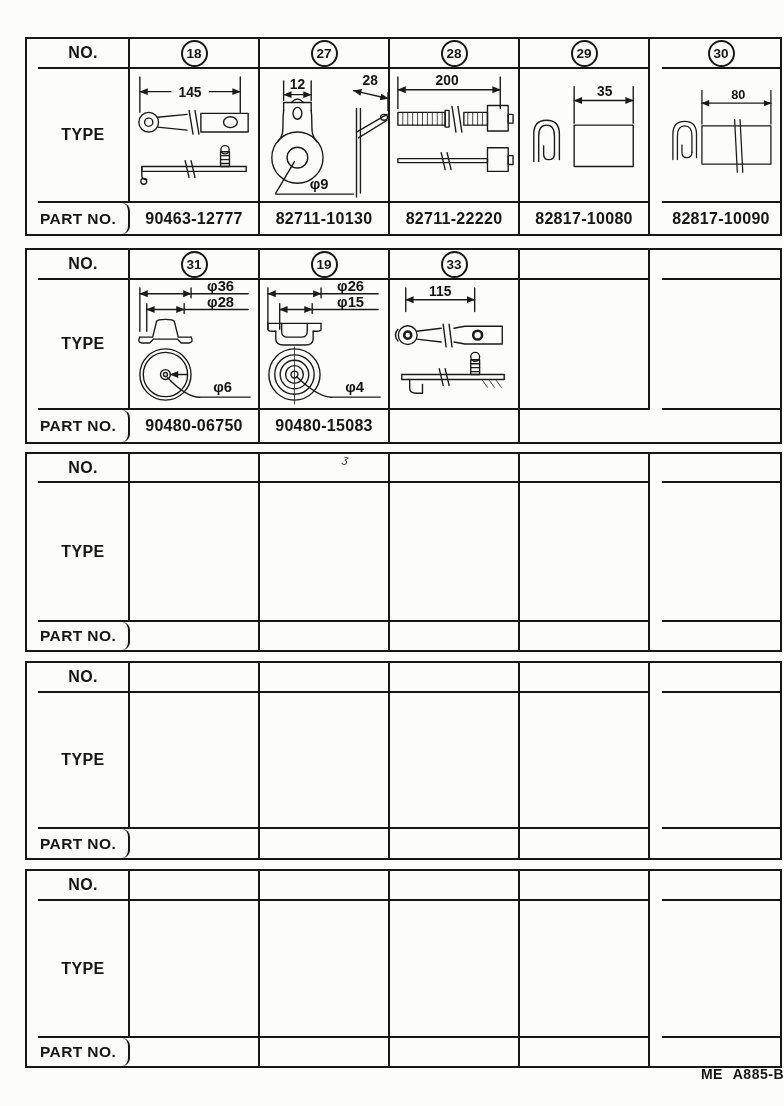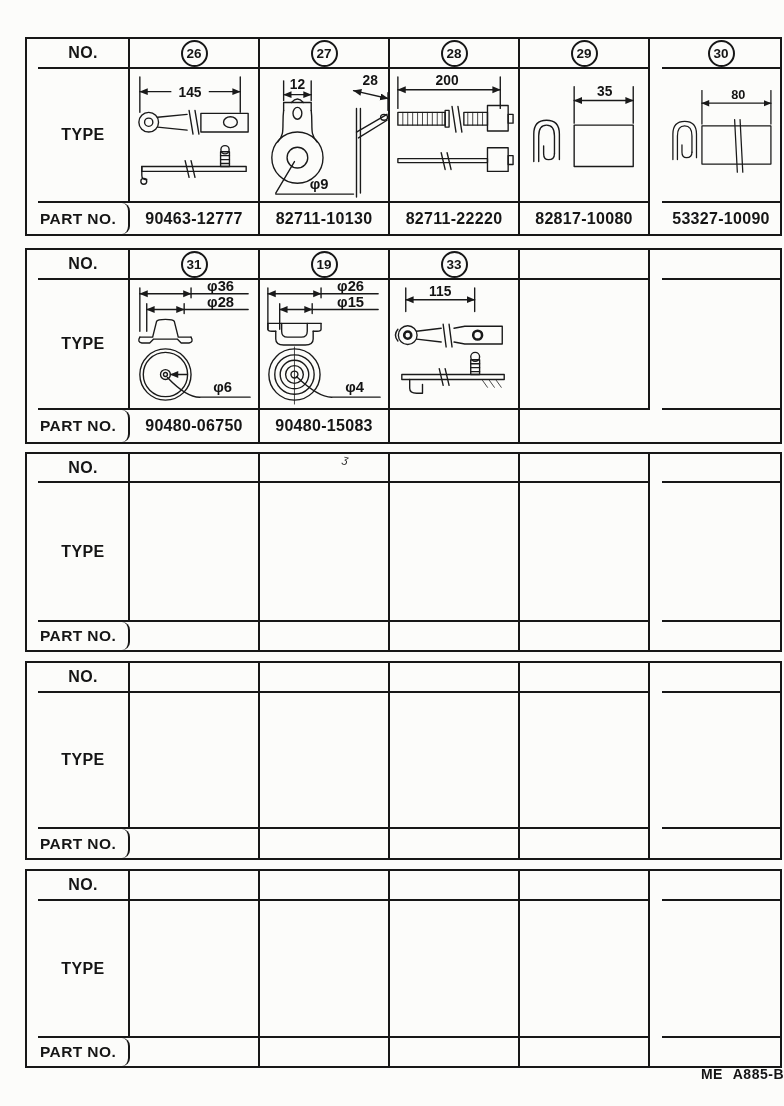--- a/index.html
+++ b/index.html
@@ -50,21 +50,21 @@
       </marker>
       <marker id="as" markerWidth="10" markerHeight="8" refX="0.5" refY="3.5" orient="auto" markerUnits="userSpaceOnUse">
         <path d="M8.5,0L0,3.5L8.5,7Z" fill="#1a1a1a" stroke="none"></path>
       </marker>
     </defs>
   </svg>
 
   <div class="tbl t1">
     <div class="c rh">NO.</div>
     <div class="c">
-        <span class="circ">26</span>
+        <span class="circ">18</span>
       </div>
     <div class="c">
         <span class="circ">27</span>
       </div>
     <div class="c">
         <span class="circ">28</span>
       </div>
     <div class="c">
         <span class="circ">29</span>
       </div>
@@ -167,21 +167,21 @@
         <line x1="44" y1="30" x2="120" y2="30" marker-start="url(#as)" marker-end="url(#ae)"></line>
         <text x="84" y="25">80</text>
       </svg>
     </div>
 
     <div class="c rh pnh lb">PART NO.</div>
     <div class="c pt lb">90463-12777</div>
     <div class="c pt lb">82711-10130</div>
     <div class="c pt lb">82711-22220</div>
     <div class="c pt lb">82817-10080</div>
-    <div class="c pt lb lc">53327-10090</div>
+    <div class="c pt lb lc">82817-10090</div>
   </div>
 
   <div class="tbl t2">
     <div class="c rh">NO.</div>
     <div class="c">
         <span class="circ">31</span>
       </div>
     <div class="c">
         <span class="circ">19</span>
       </div>

